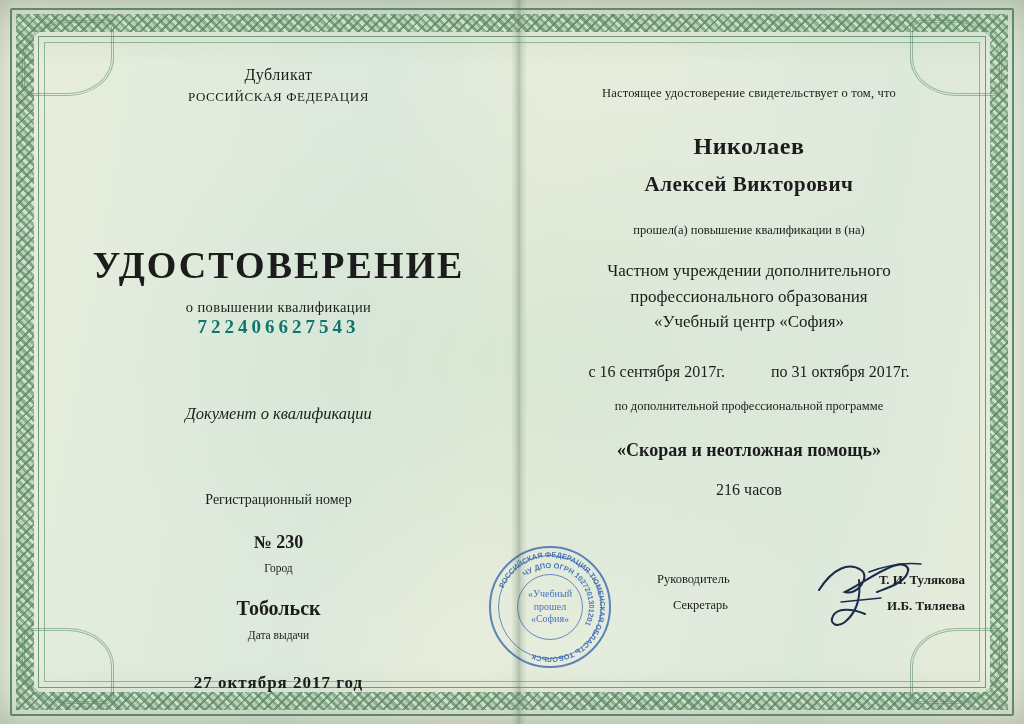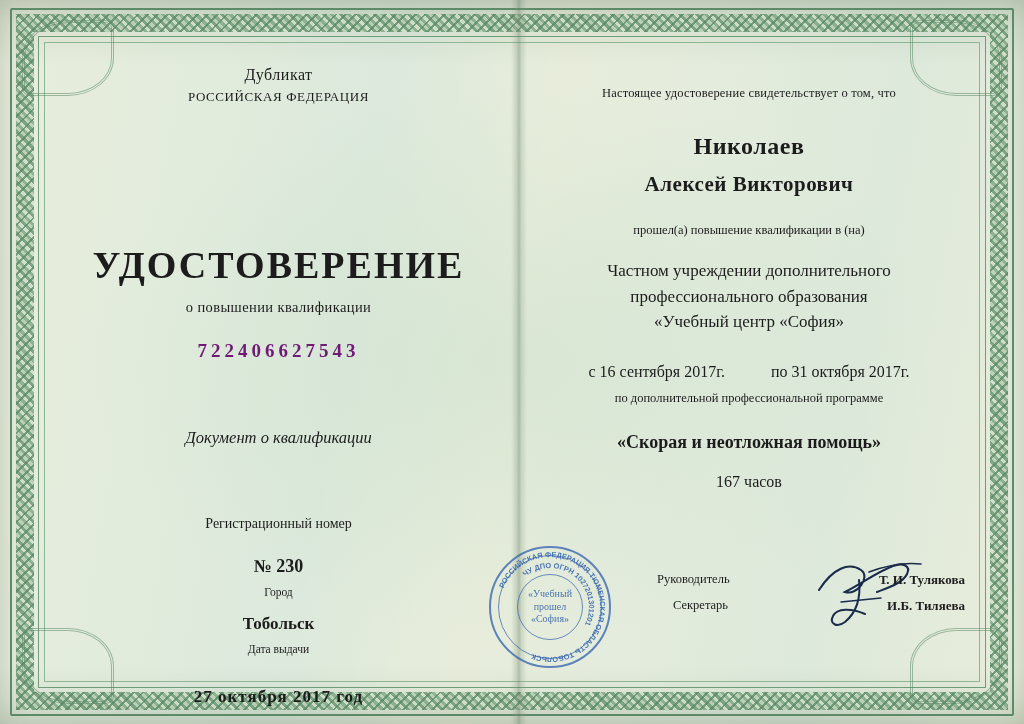--- a/index.html
+++ b/index.html
@@ -128,23 +128,22 @@
     margin-top: 138px;
   }
   .udost-sub {
     font-size: 14.5px;
     margin-top: 12px;
     letter-spacing: .4px;
   }
   .serial {
     font-size: 19px;
     font-weight: bold;
-    color: #701a75;
+    color: #0f766e;
     letter-spacing: 4px;
-    margin-top: 24px;
     font-family: "Liberation Serif", serif;
   }
   .doc-kval {
     font-size: 16.5px;
     font-style: italic;
     margin-top: 66px;
   }
   .reg-label {
     font-size: 14px;
     margin-top: 68px;
@@ -152,23 +151,23 @@
   .reg-num {
     font-size: 18px;
     font-weight: bold;
     margin-top: 24px;
   }
   .small-caption {
     font-size: 11.5px;
     margin-top: 9px;
   }
   .city {
-    font-size: 17px;
-    font-weight: bold;
-    margin-top: 16px;
+    font-size: 20px;
+    font-weight: bold;
+    margin-top: 23px;
   }
   .date-issue {
     font-size: 17px;
     font-weight: bold;
     margin-top: 32px;
     letter-spacing: 1px;
   }
 
   
   .r-lead {
@@ -197,21 +196,21 @@
     margin-top: 20px;
     line-height: 1.5;
   }
   .r-period {
     font-size: 16px;
     margin-top: 28px;
   }
   .r-period .gap { display: inline-block; width: 38px; }
   .r-prog-label {
     font-size: 12.5px;
-    margin-top: 10px;
+    margin-top: 18px;
   }
   .r-prog {
     font-size: 18px;
     font-weight: bold;
     margin-top: 26px;
   }
   .r-vol-label {
     font-size: 13.5px;
     margin-top: 82px;
   }
@@ -361,21 +360,21 @@
 
       <div class="r-period">
         <span>с 16 сентября  2017г.</span>
         <span class="gap"></span>
         <span>по 31 октября 2017г.</span>
       </div>
 
       <div class="r-prog-label">по дополнительной профессиональной программе</div>
       <div class="r-prog">«Скорая и неотложная помощь»</div>
 
-      <div class="r-hours">167 часов</div>
+      <div class="r-hours">216 часов</div>
 
       <div class="sign-block">
         <div class="sign-row r1">Руководитель</div>
         <div class="sign-row r2">Секретарь</div>
 
         <div class="signature">
           <svg viewBox="0 0 130 86" width="130" height="86">
             <path d="M8 40 C22 18, 38 12, 50 20 C60 27, 46 46, 34 42 C50 34, 66 22, 82 16 C92 12, 100 16, 96 24 C92 33, 76 38, 66 42" fill="none" stroke="#1b2b4b" stroke-width="2.1" stroke-linecap="round"></path>
             <path d="M58 22 C74 16, 92 12, 110 14" fill="none" stroke="#1b2b4b" stroke-width="1.6" stroke-linecap="round"></path>
             <path d="M48 30 C50 48, 46 62, 34 72 C26 78, 18 74, 22 66 C26 58, 40 58, 54 64" fill="none" stroke="#1b2b4b" stroke-width="2" stroke-linecap="round"></path>

